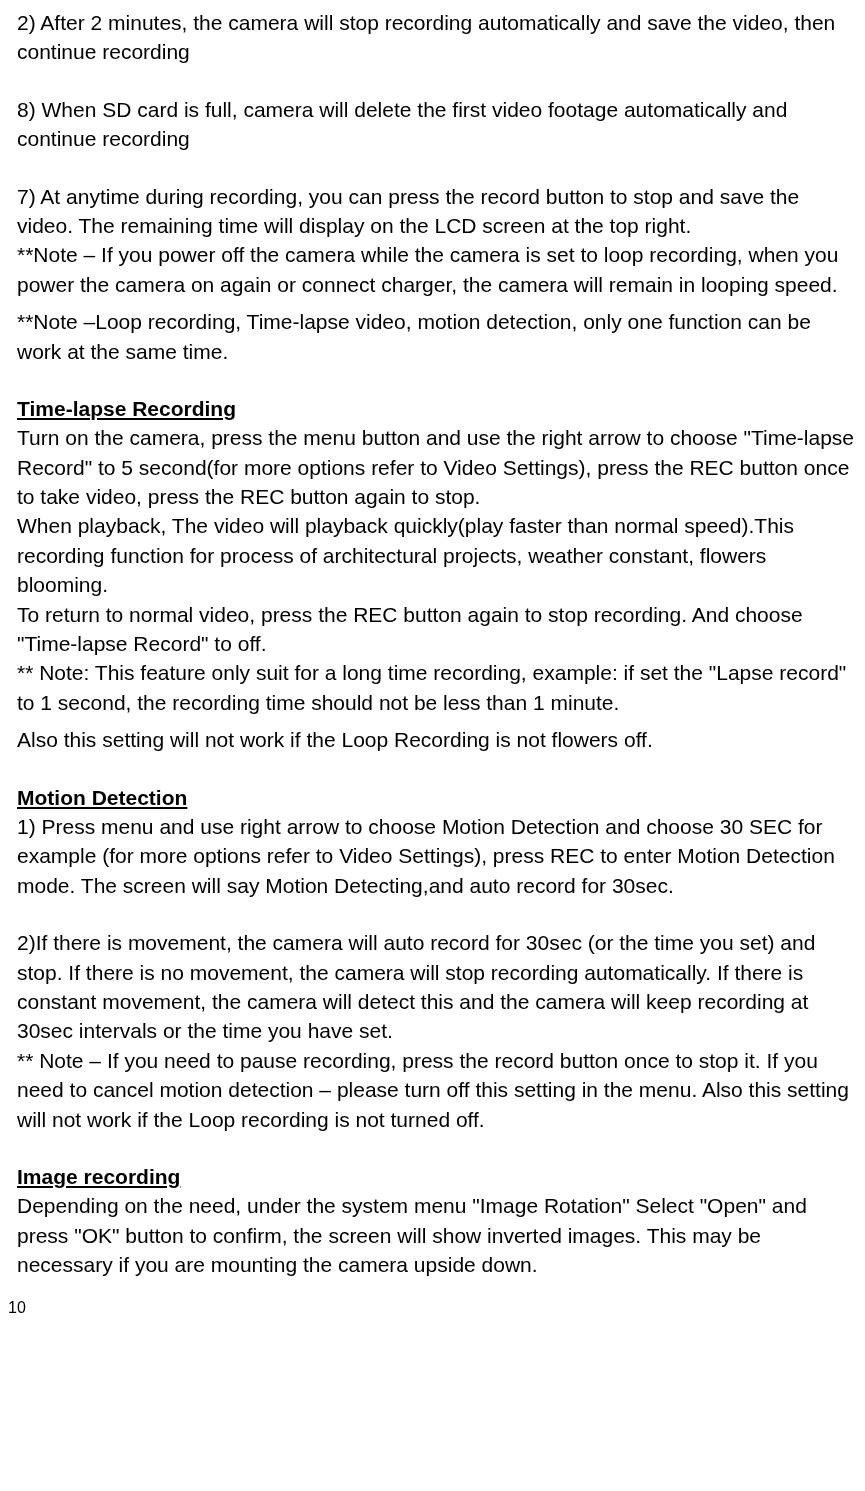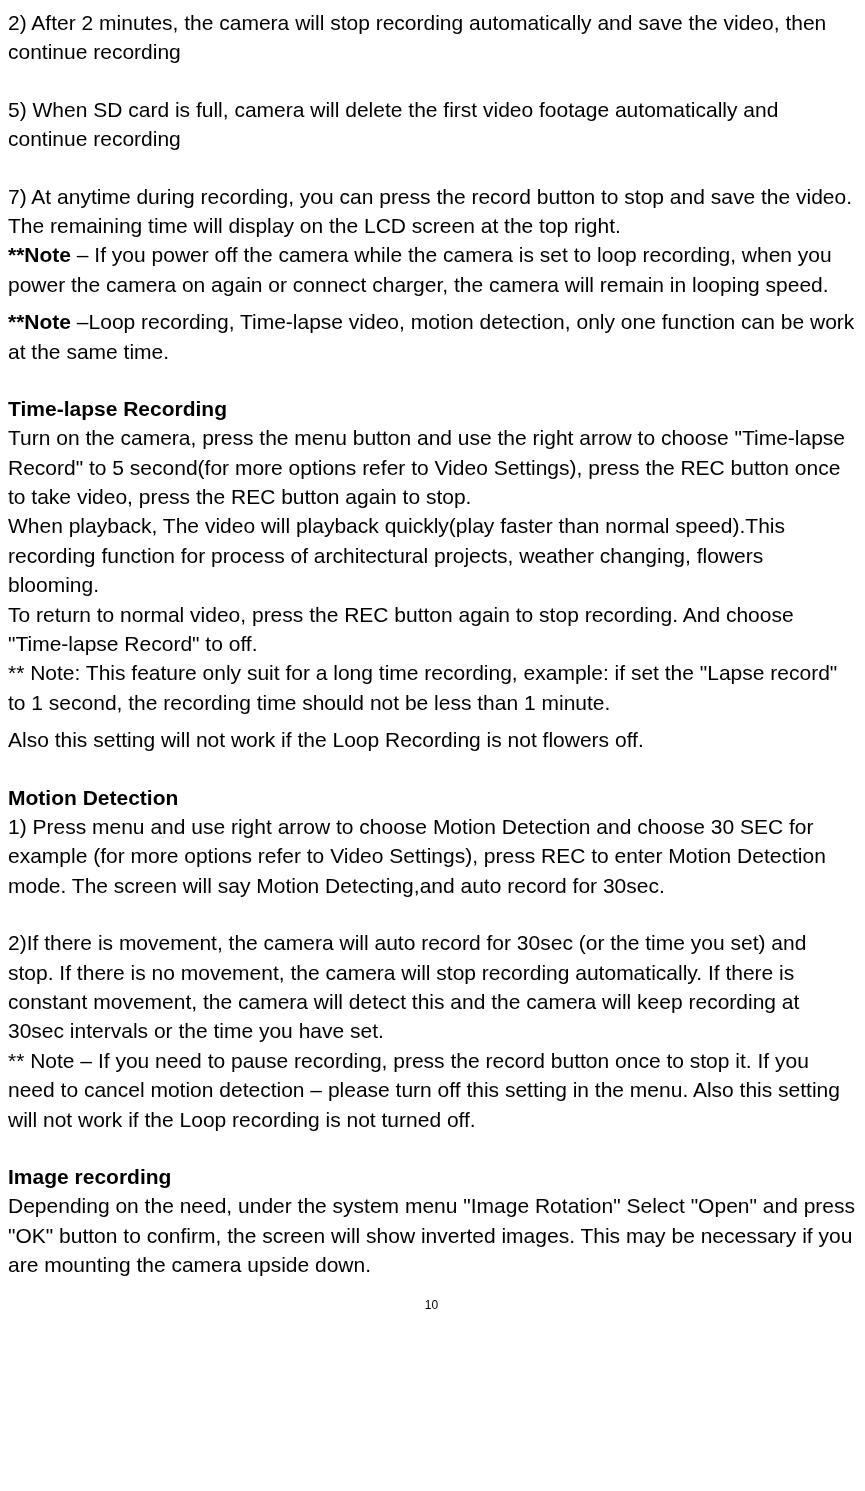--- a/index.html
+++ b/index.html
@@ -11,64 +11,66 @@
       font-family: Arial, Helvetica, sans-serif;
       font-size: 21px;
       line-height: 1.4;
       color: #000;
       background: #fff;
       padding: 8px 8px 20px 8px;
       width: 865px;
     }
     .paragraph {
       margin-bottom: 0;
+      margin-left: 9px;
     }
     .spacer {
       height: 28px;
     }
     .bold {
       font-weight: bold;
+      text-decoration: underline;
     }
     .page-number {
-      text-align: center;
-      font-size: 12px;
+      text-align: left;
+      font-size: 16px;
       margin-top: 18px;
       padding-right: 2px;
     }
     .inline-bold {
-      font-weight: bold;
+      font-weight: normal;
     }
     .half-spacer {
       height: 8px;
     }
   </style>
 </head>
 <body>
 
 <div class="paragraph">2) After 2 minutes, the camera will stop recording automatically and save the video, then continue recording</div>
 <div class="spacer"></div>
 
-<div class="paragraph">5) When SD card is full, camera will delete the first video footage automatically and continue recording</div>
+<div class="paragraph">8) When SD card is full, camera will delete the first video footage automatically and continue recording</div>
 <div class="spacer"></div>
 
 <div class="paragraph">7) At anytime during recording, you can press the record button to stop and save the video.    The remaining time will display on the LCD screen at the top right.</div>
 
 <div class="paragraph">
   <span class="inline-bold">**Note</span><span> – If you power off the camera while the camera is set to loop recording, when you power the camera on again or connect charger, the camera will remain in looping speed.</span>
 </div>
 <div class="half-spacer"></div>
 
 <div class="paragraph">
   <span class="inline-bold">**Note</span><span> –Loop recording, Time-lapse video, motion detection, only one function can be work at the same time.</span>
 </div>
 <div class="spacer"></div>
 
 <div class="paragraph bold">Time-lapse Recording</div>
 <div class="paragraph">Turn on the camera, press the menu button and use the right arrow to choose "Time-lapse Record" to 5 second(for more options refer to Video Settings),    press the REC button once to take video, press the REC button again to stop.</div>
-<div class="paragraph">When playback, The video will playback quickly(play faster than normal speed).This recording function for process of architectural projects, weather changing, flowers blooming.</div>
+<div class="paragraph">When playback, The video will playback quickly(play faster than normal speed).This recording function for process of architectural projects, weather constant, flowers blooming.</div>
 <div class="paragraph">To return to normal video, press the REC button again to stop recording. And choose "Time-lapse Record" to off.</div>
 <div class="paragraph">** Note: This feature only suit for a long time recording, example: if set the "Lapse record" to 1 second, the recording time should not be less than 1 minute.</div>
 <div class="half-spacer"></div>
 <div class="paragraph">Also this setting will not work if the Loop Recording is not flowers off.</div>
 <div class="spacer"></div>
 
 <div class="paragraph bold">Motion Detection</div>
 <div class="paragraph">1) Press menu and use right arrow to choose Motion Detection and choose 30 SEC for example (for more options refer to Video Settings), press REC to enter Motion Detection mode.    The screen will say Motion Detecting,and auto record for 30sec.</div>
 <div class="spacer"></div>
 <div class="paragraph">2)If there is movement, the camera will auto record for 30sec (or the time you set) and stop. If there is no movement, the camera will stop recording automatically. If there is constant movement, the camera will detect this and the camera will keep recording at 30sec intervals or the time you have set.</div>

